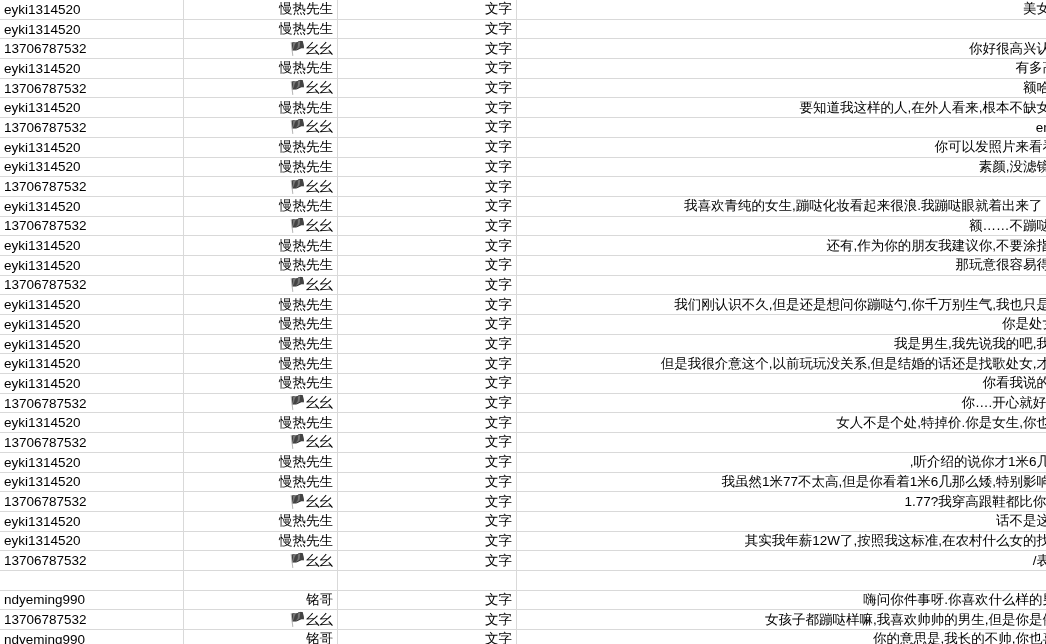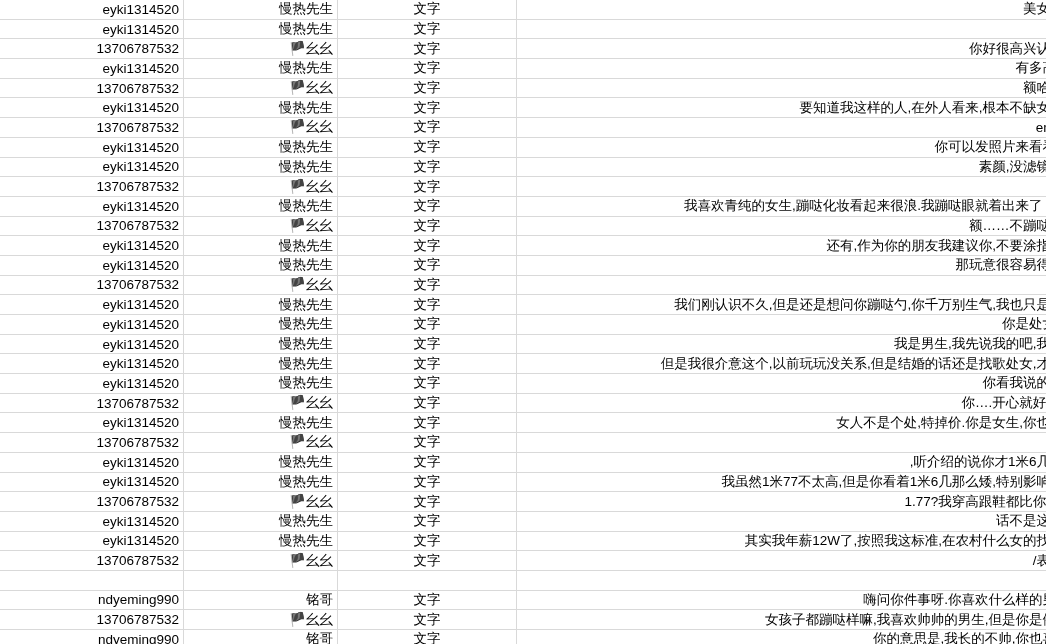--- a/index.html
+++ b/index.html
@@ -24,29 +24,29 @@
     border-bottom: 1px solid #d9d9d9;
     border-right: 1px solid #d9d9d9;
     height: 18.7px;
     padding: 0 4px;
     white-space: nowrap;
     overflow: hidden;
     vertical-align: middle;
   }
   td.col-account {
     width: 175px;
-    text-align: right;
+    text-align: left;
   }
   td.col-nick {
     width: 145px;
     text-align: right;
   }
   td.col-type {
     width: 170px;
-    text-align: center;
+    text-align: right;
     padding-left: 8px;
   }
   td.col-msg {
     width: 556px;
     text-align: right;
     padding-right: 8px;
     border-right: none;
   }
   tr.spacer-row td {
     height: 18.7px;

